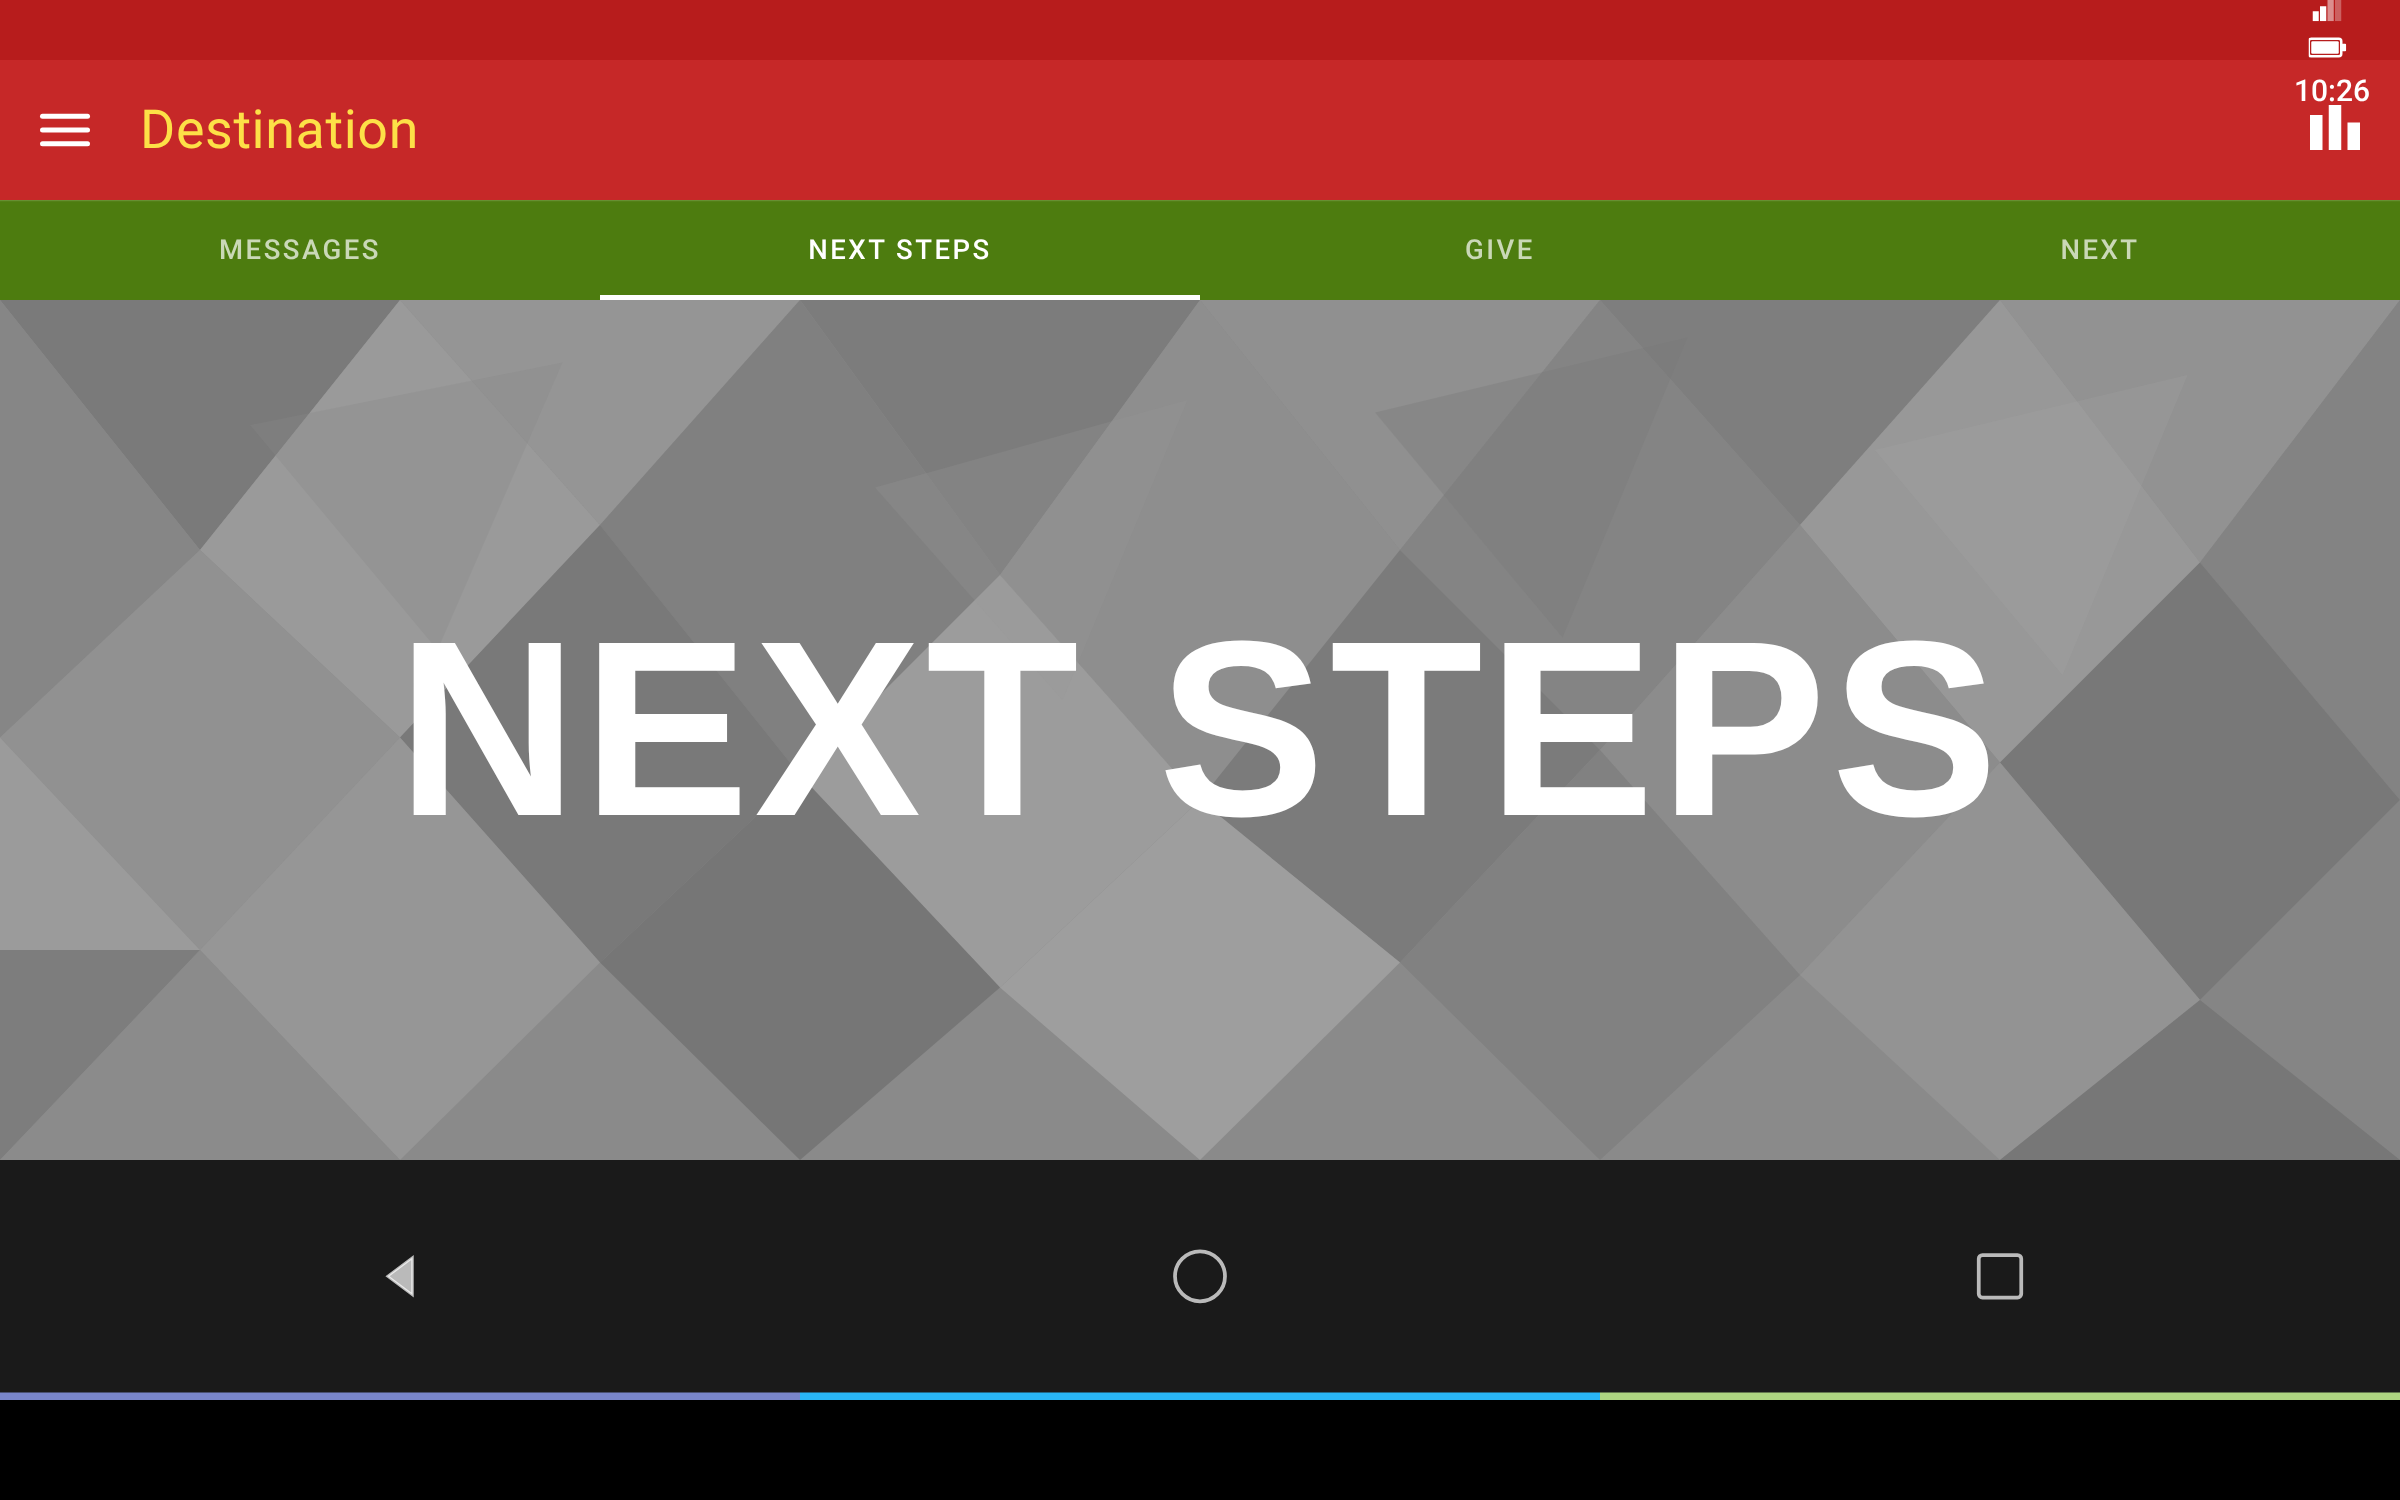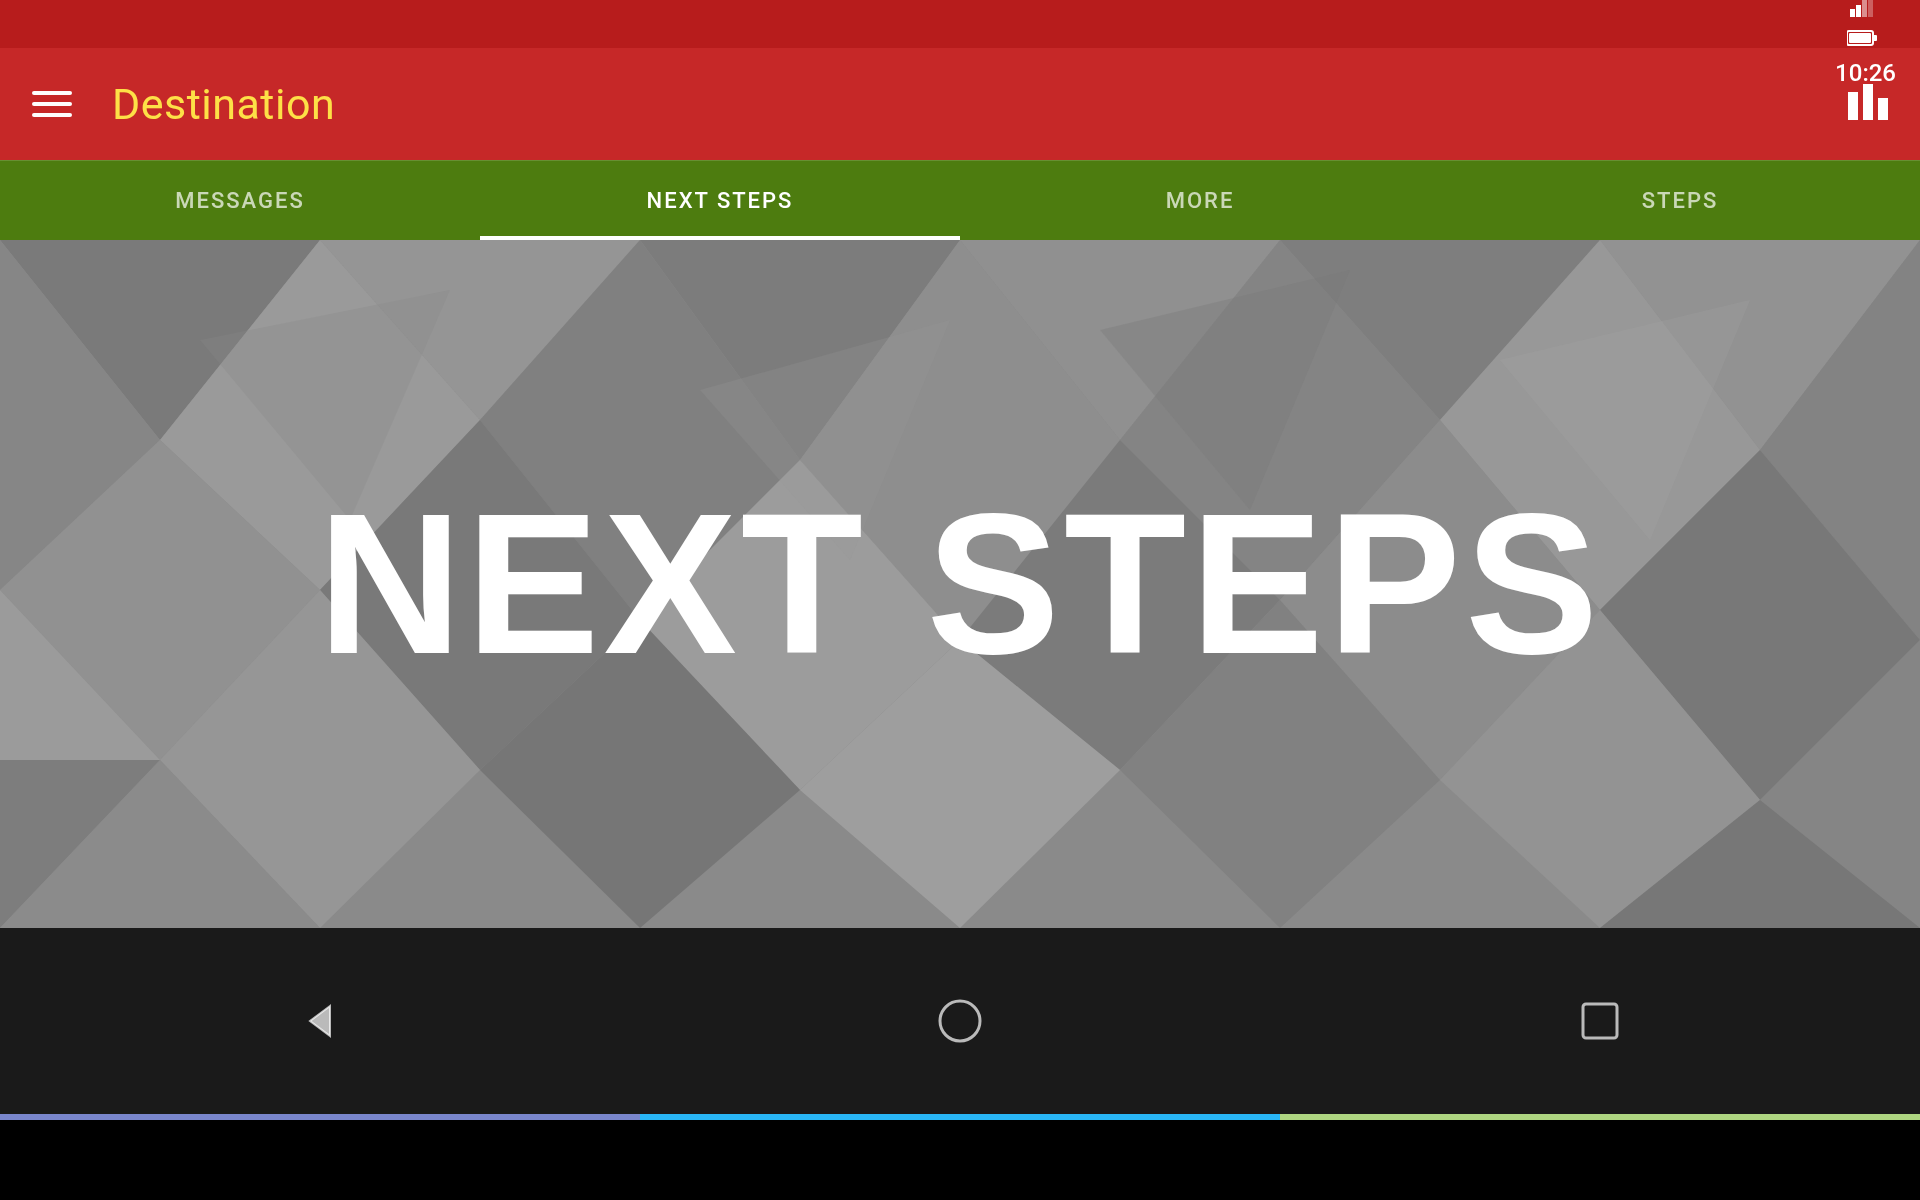--- a/index.html
+++ b/index.html
@@ -246,24 +246,24 @@
 </div>
 
 <div class="tab-bar">
   <div class="tab-item">
     <span>MESSAGES</span>
   </div>
   <div class="tab-item active">
     <span>NEXT STEPS</span>
   </div>
   <div class="tab-item">
-    <span>MORE</span>
+    <span>GIVE</span>
   </div>
   <div class="tab-item">
-    <span>STEPS</span>
+    <span>NEXT</span>
   </div>
 </div>
 
 <div class="hero-banner">
 
   <svg class="poly-bg" viewBox="0 0 1920 688" preserveAspectRatio="xMidYMid slice" xmlns="http://www.w3.org/2000/svg">
     <defs>
       <filter id="noise">
         <feTurbulence type="fractalNoise" baseFrequency="0.65" numOctaves="3" stitchTiles="stitch"></feTurbulence>
       </filter>

